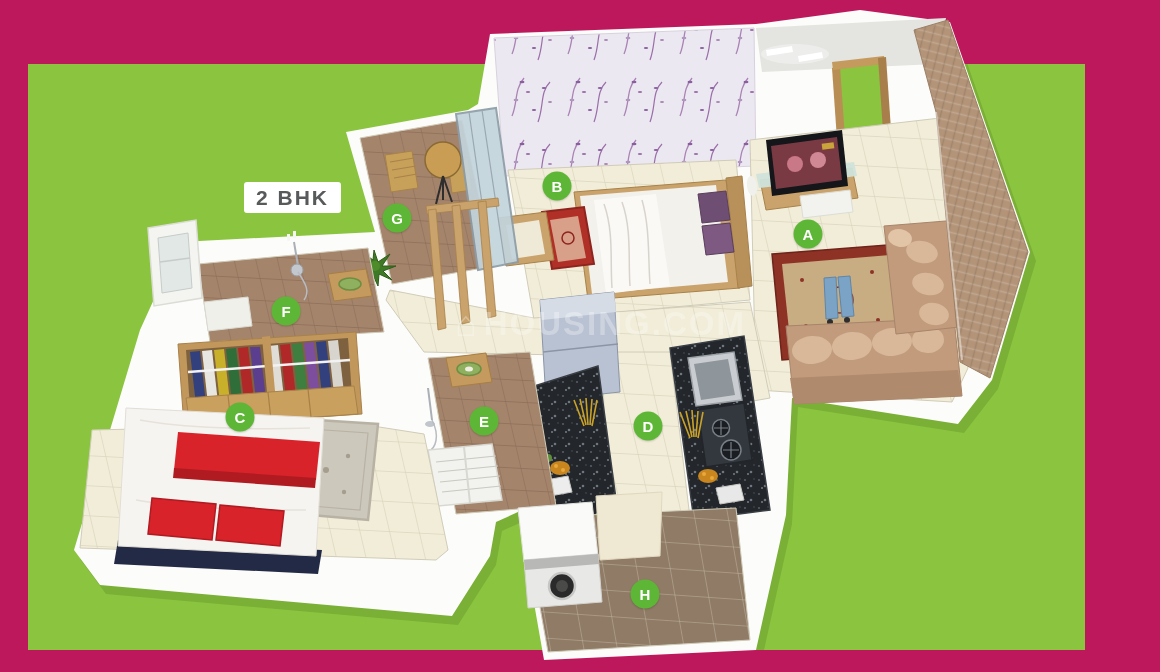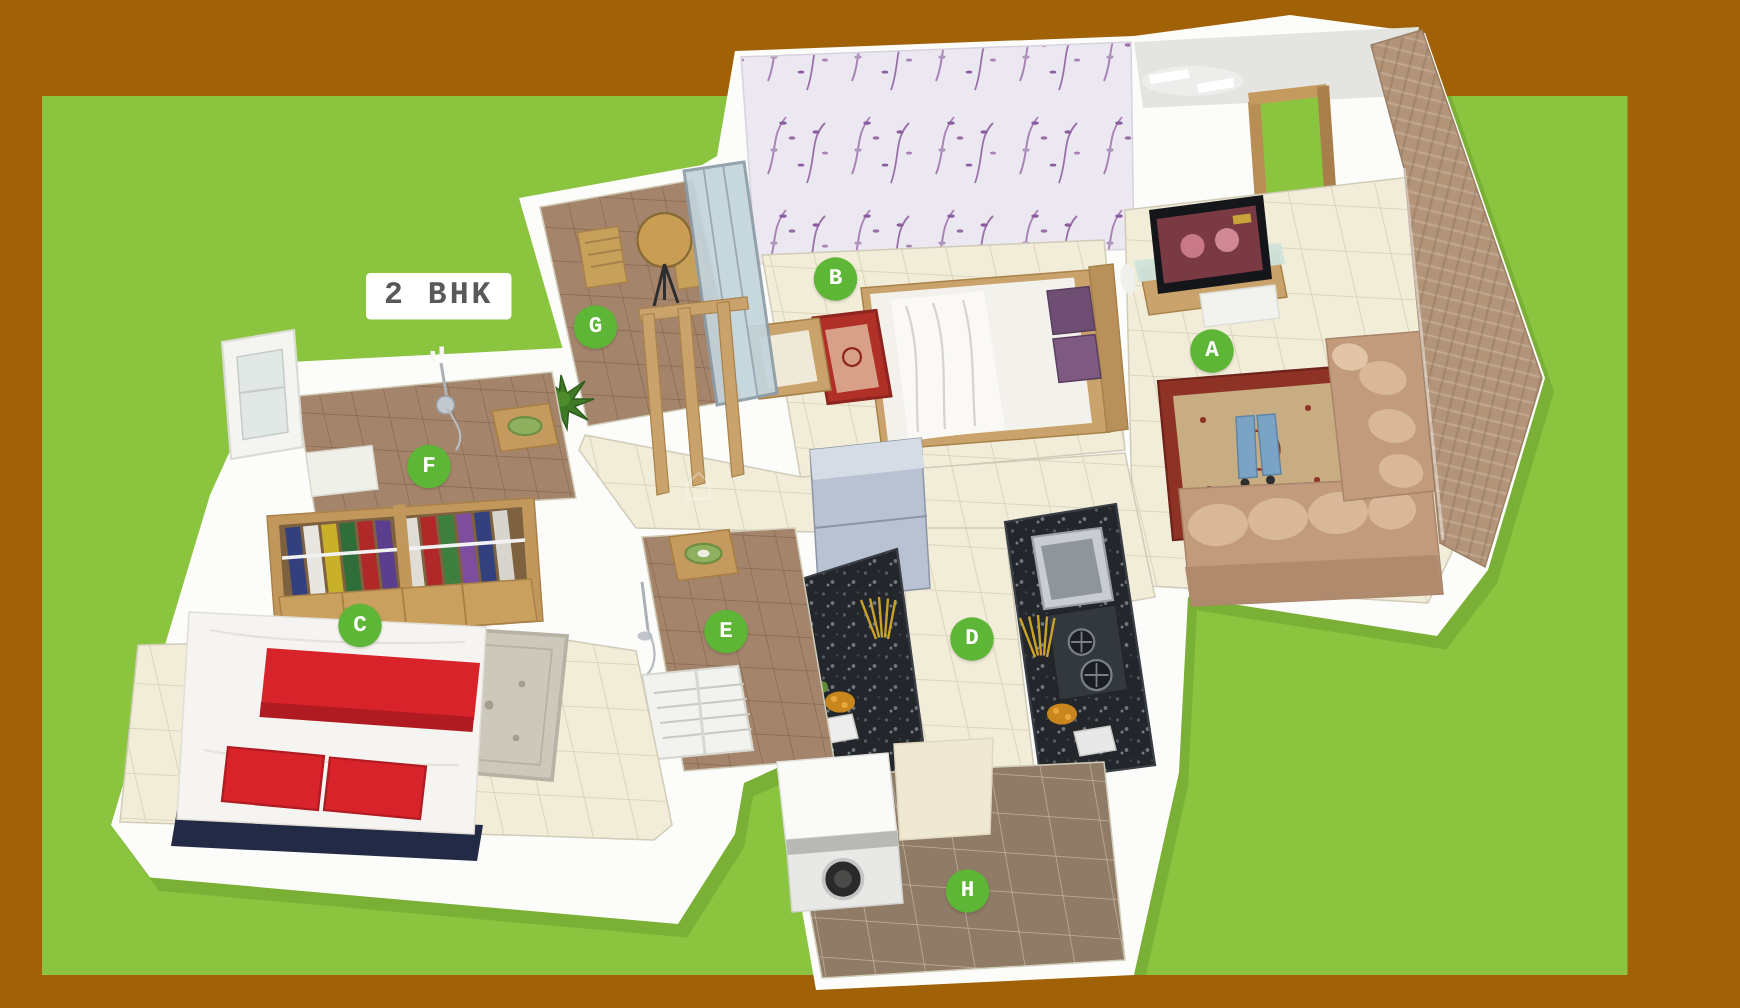--- a/index.html
+++ b/index.html
@@ -1,17 +1,17 @@
 <!DOCTYPE html>
 <html style="--panel-green: #8BC53F; --badge-green: #5EB636; --label-text: #58595B;"><head>
 <meta charset="utf-8">
 <style>
   html,body{margin:0;padding:0;}
-  .stage{position:relative;width:1160px;height:672px;background:#a16207;overflow:hidden;
-         font-family:Liberation Mono, monospace;}
+  .stage{position:relative;width:1160px;height:672px;background:#be185d;overflow:hidden;
+         font-family:Liberation Sans, sans-serif;}
   .green-panel{position:absolute;left:28px;top:64px;width:1057px;height:586px;
                background:var(--panel-green,#8BC53F);}
   svg.plan{position:absolute;left:0;top:0;}
   .bhk-label{position:absolute;left:244px;top:182px;background:#ffffff;
              color:var(--label-text,#58595B);font-weight:bold;font-size:21px;
              line-height:29px;padding:1px 12px;border-radius:3px;letter-spacing:2px;}
   .watermark{position:absolute;left:455px;top:303px;display:flex;align-items:center;gap:5px;
              font-size:33px;font-weight:bold;color:rgba(255,255,255,0.30);
              letter-spacing:2px;white-space:nowrap;}
   .watermark .wm-icon{font-size:36px;font-weight:normal;}
@@ -330,20 +330,21 @@
       <path d="M160,262 L190,258" stroke="#C6CCCA" stroke-width="1.5"></path>
     </g>
   </svg>
 
   <div class="bhk-label">
     <span>2 BHK</span>
   </div>
 
   <div class="watermark">
     <span class="wm-icon">⌂</span>
+    <span>HOUSING.COM</span>
   </div>
 
   <div id="badges">
       <div class="badge" style="left: 808px; top: 234px;">A</div>
       <div class="badge" style="left: 557px; top: 186px;">B</div>
       <div class="badge" style="left: 240px; top: 417px;">C</div>
       <div class="badge" style="left: 648px; top: 426px;">D</div>
       <div class="badge" style="left: 484px; top: 421px;">E</div>
       <div class="badge" style="left: 286px; top: 311px;">F</div>
       <div class="badge" style="left: 397px; top: 218px;">G</div>

